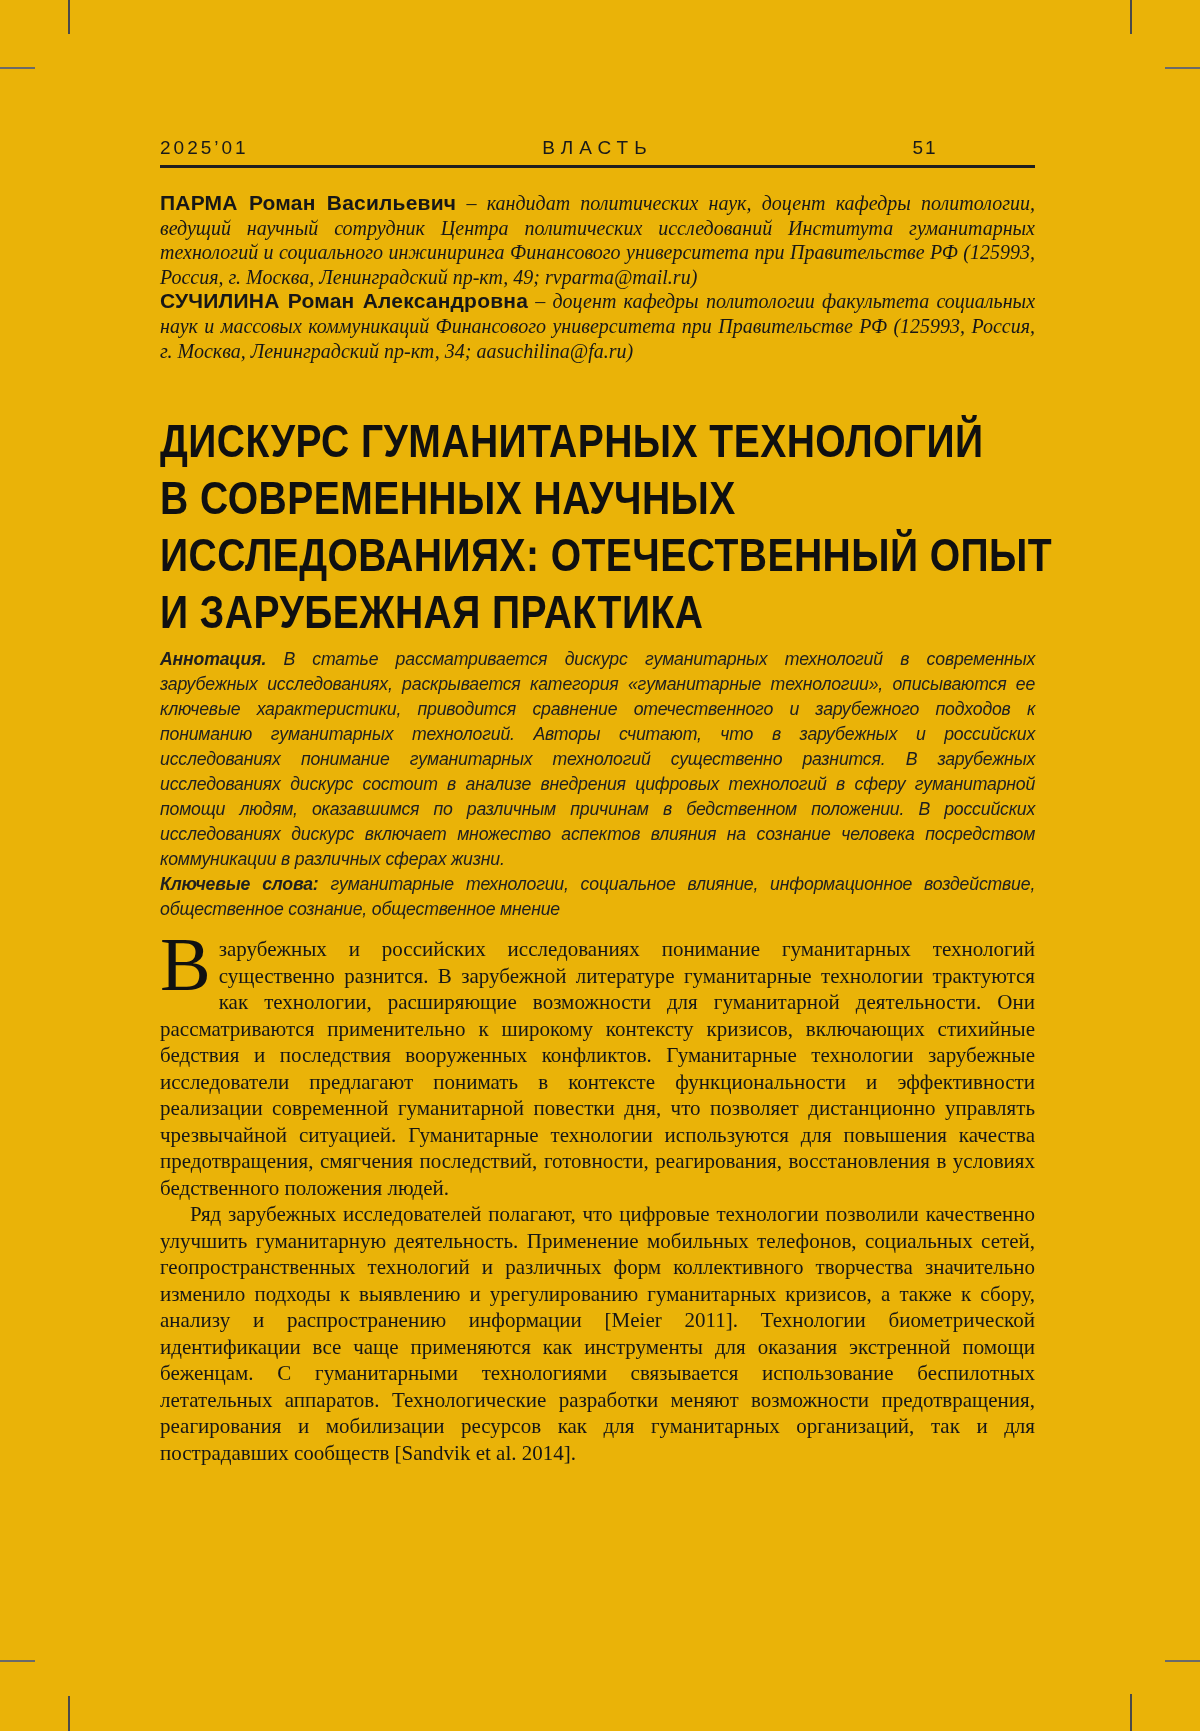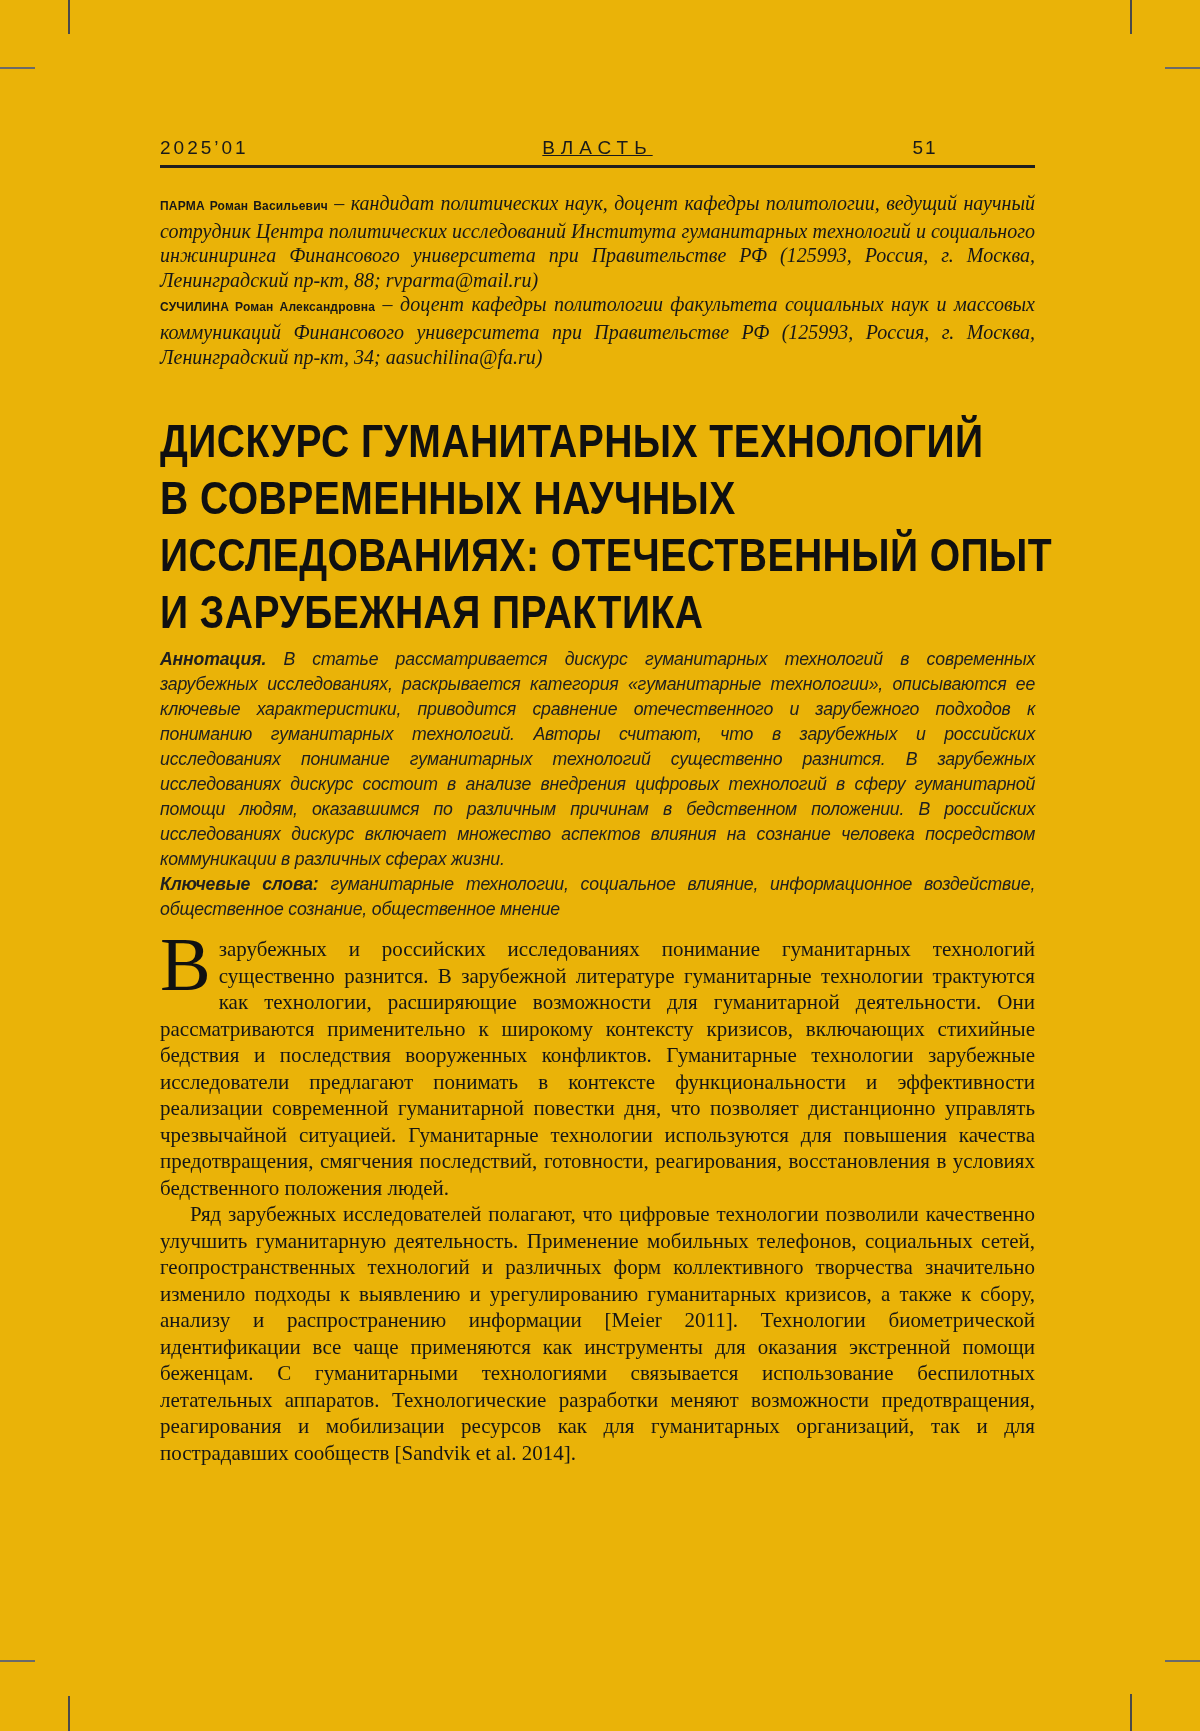--- a/index.html
+++ b/index.html
@@ -31,40 +31,40 @@
     width: 875px;
     display: flex;
     align-items: flex-end;
     border-bottom: 3px solid #1f1f1f;
     padding-bottom: 6px;
     font-family: "Liberation Sans", sans-serif;
     font-size: 19px;
     color: #1a1a1a;
   }
   .header .issue  { width: 220px; letter-spacing: 3px; }
-  .header .journal{ flex: 1; text-align: center; letter-spacing: 6px; text-decoration: underline; }
+  .header .journal{ flex: 1; text-align: center; letter-spacing: 6px; }
   .header .pageno { width: 220px; text-align: center; letter-spacing: 2px; }
 
   
   .authors {
     position: absolute;
     left: 160px; top: 191px;
     width: 875px;
     font-style: italic;
     font-size: 20px;
     line-height: 24.6px;
     text-align: justify;
     color: #171717;
   }
   .authors p { margin: 0; }
   .author-name {
     font-family: "Liberation Sans", sans-serif;
     font-style: normal;
     font-weight: bold;
-    font-size: 12px;
+    font-size: 21px;
     letter-spacing: 0.2px;
   }
 
   
   .title {
     position: absolute;
     left: 160px; top: 413px;
     font-family: "Liberation Sans", sans-serif;
     font-weight: bold;
     font-size: 46px;
@@ -131,21 +131,21 @@
 
   <div class="header">
     <span class="issue">2025’01</span>
     <span class="journal">ВЛАСТЬ</span>
     <span class="pageno">51</span>
   </div>
 
   <div class="authors">
     <p>
       <span class="author-name">ПАРМА Роман Васильевич</span>
-      <span>– кандидат политических наук, доцент кафедры политологии, ведущий научный сотрудник Центра политических исследований Института гуманитарных технологий и социального инжиниринга Финансового университета при Правительстве РФ (125993, Россия, г. Москва, Ленинградский пр-кт, 88; rvparma@mail.ru)</span>
+      <span>– кандидат политических наук, доцент кафедры политологии, ведущий научный сотрудник Центра политических исследований Института гуманитарных технологий и социального инжиниринга Финансового университета при Правительстве РФ (125993, Россия, г. Москва, Ленинградский пр-кт, 49; rvparma@mail.ru)</span>
     </p>
     <p>
       <span class="author-name">СУЧИЛИНА Роман Александровна</span>
       <span>– доцент кафедры политологии факультета социальных наук и массовых коммуникаций Финансового университета при Правительстве РФ (125993, Россия, г. Москва, Ленинградский пр-кт, 34; aasuchilina@fa.ru)</span>
     </p>
   </div>
 
   <div class="title">
     <div class="title-line">ДИСКУРС ГУМАНИТАРНЫХ ТЕХНОЛОГИЙ</div>
     <div class="title-line">В СОВРЕМЕННЫХ НАУЧНЫХ</div>

